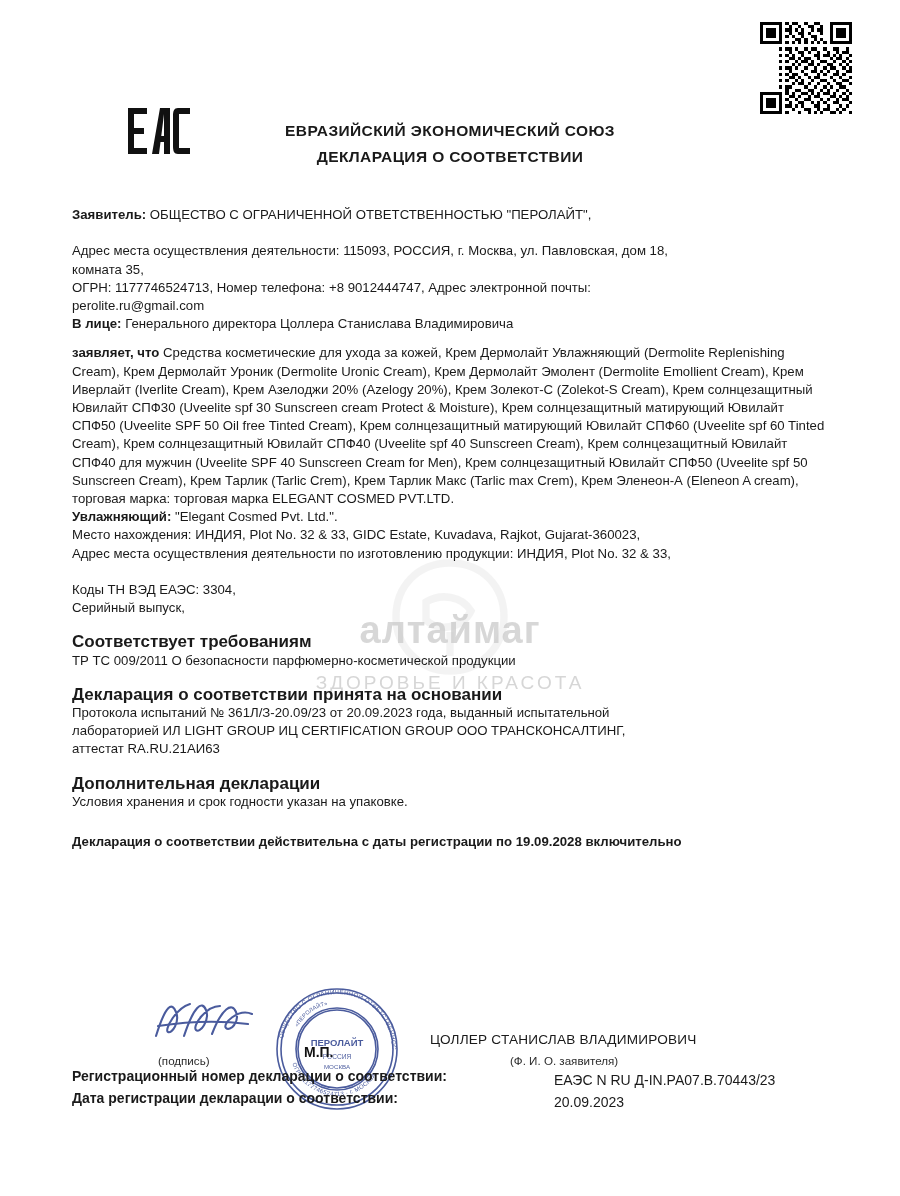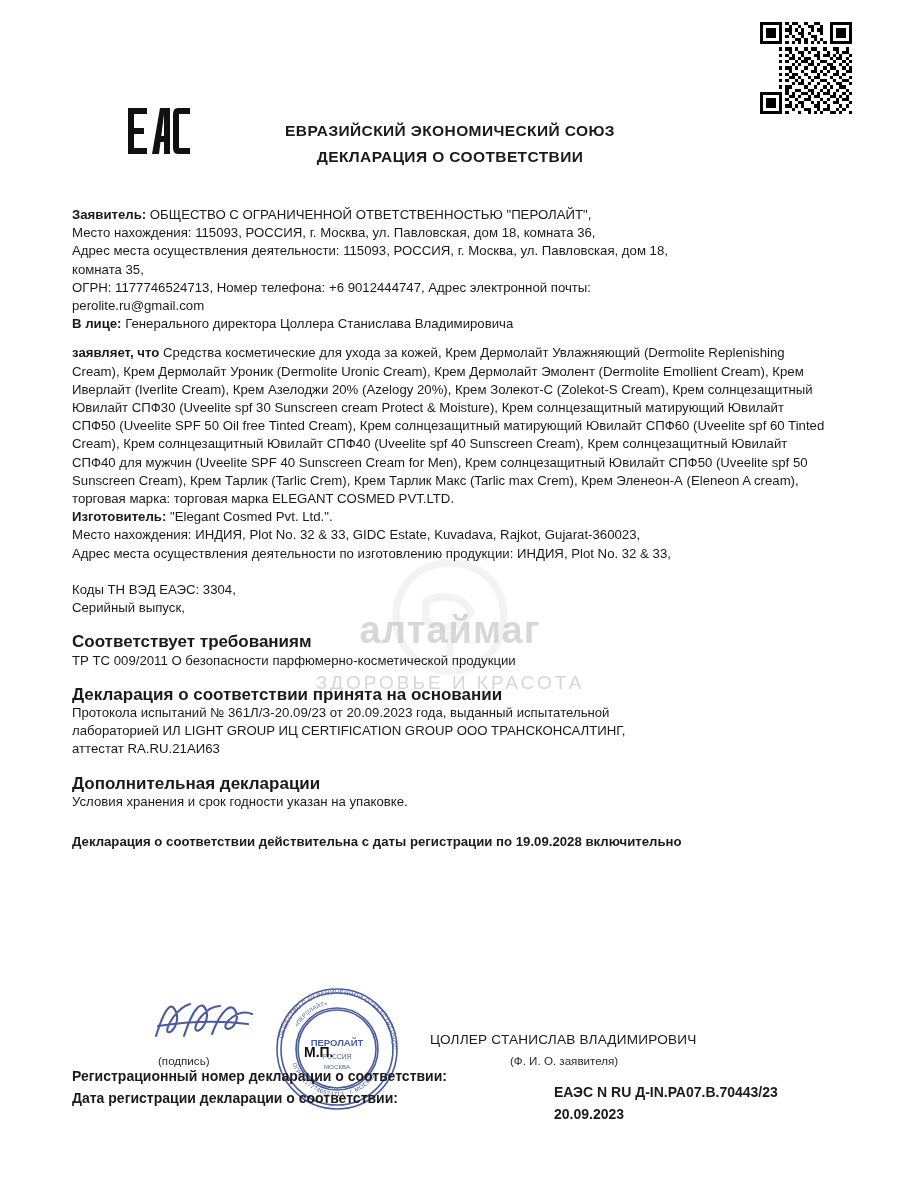--- a/index.html
+++ b/index.html
@@ -185,21 +185,21 @@
     color: #2b2b2b;
   }
 
   .reg-row {
     position: relative;
     height: 22px;
     font-weight: bold;
     font-size: 14px;
   }
   .reg-label { position: absolute; left: 0; top: 0; }
-  .reg-value { position: absolute; left: 482px; top: 16px; font-weight: bold; }
+  .reg-value { position: absolute; left: 482px; top: 4px; font-weight: normal; }
 </style>
 </head>
 <body>
 
 <div class="page">
 
   <div class="qr">
     <svg viewBox="0 0 29 29" width="92" height="92" shape-rendering="crispEdges">
       <rect width="29" height="29" fill="#ffffff"></rect>
       <g fill="#000000">
@@ -450,38 +450,38 @@
     </svg>
     <div class="wm-text">алтаймаг</div>
     <div class="wm-sub">ЗДОРОВЬЕ И КРАСОТА</div>
   </div>
 
   <div class="body-text">
 
     <div class="para">
       <span class="b">Заявитель:</span>
       <span>ОБЩЕСТВО С ОГРАНИЧЕННОЙ ОТВЕТСТВЕННОСТЬЮ "ПЕРОЛАЙТ",</span><br>
-      <span>Место нахождения: 115093, РОССИЯ, г. Москва, ул. Павловская, дом 18, комната 36,</span><br>
+      <br>
       <span>Адрес места осуществления деятельности: 115093, РОССИЯ, г. Москва, ул. Павловская, дом 18,</span><br>
       <span>комната 35,</span><br>
-      <span>ОГРН: 1177746524713, Номер телефона: +6 9012444747, Адрес электронной почты:</span><br>
+      <span>ОГРН: 1177746524713, Номер телефона: +8 9012444747, Адрес электронной почты:</span><br>
       <span>perolite.ru@gmail.com</span><br>
       <span class="b">В лице:</span>
       <span>Генерального директора Цоллера Станислава Владимировича</span>
     </div>
 
     <div class="gap-sm"></div>
 
     <div class="para">
       <span class="b">заявляет, что</span>
       <span>Средства косметические для ухода за кожей, Крем Дермолайт Увлажняющий (Dermolite Replenishing Cream), Крем Дермолайт Уроник (Dermolite Uronic Cream), Крем Дермолайт Эмолент (Dermolite Emollient Cream), Крем Иверлайт (Iverlite Cream), Крем Азелоджи 20% (Azelogy 20%), Крем Золекот-С (Zolekot-S Cream), Крем солнцезащитный Ювилайт СПФ30 (Uveelite spf 30 Sunscreen cream Protect &amp; Moisture), Крем солнцезащитный матирующий Ювилайт СПФ50 (Uveelite SPF 50 Oil free Tinted Cream), Крем солнцезащитный матирующий Ювилайт СПФ60 (Uveelite spf 60 Tinted Cream), Крем солнцезащитный Ювилайт СПФ40 (Uveelite spf 40 Sunscreen Cream), Крем солнцезащитный Ювилайт СПФ40 для мужчин (Uveelite SPF 40 Sunscreen Cream for Men), Крем солнцезащитный Ювилайт СПФ50 (Uveelite spf 50  Sunscreen Cream), Крем Тарлик (Tarlic Crem), Крем Тарлик Макс (Tarlic max Crem), Крем Эленеон-А (Eleneon A cream), торговая марка: торговая марка ELEGANT COSMED PVT.LTD.</span>
     </div>
 
     <div class="para">
-      <span class="b">Изготовитель:</span>
+      <span class="b">Увлажняющий:</span>
       <span>"Elegant Cosmed Pvt. Ltd.".</span><br>
       <span>Место нахождения: ИНДИЯ, Plot No. 32 &amp; 33, GIDC Estate, Kuvadava, Rajkot, Gujarat-360023,</span><br>
       <span>Адрес места осуществления деятельности по изготовлению продукции: ИНДИЯ, Plot No. 32 &amp; 33,</span><br>
       <br>
       <span>Коды ТН ВЭД ЕАЭС: 3304,</span><br>
       <span>Серийный выпуск,</span>
     </div>
 
     <div class="gap-md"></div>
 

